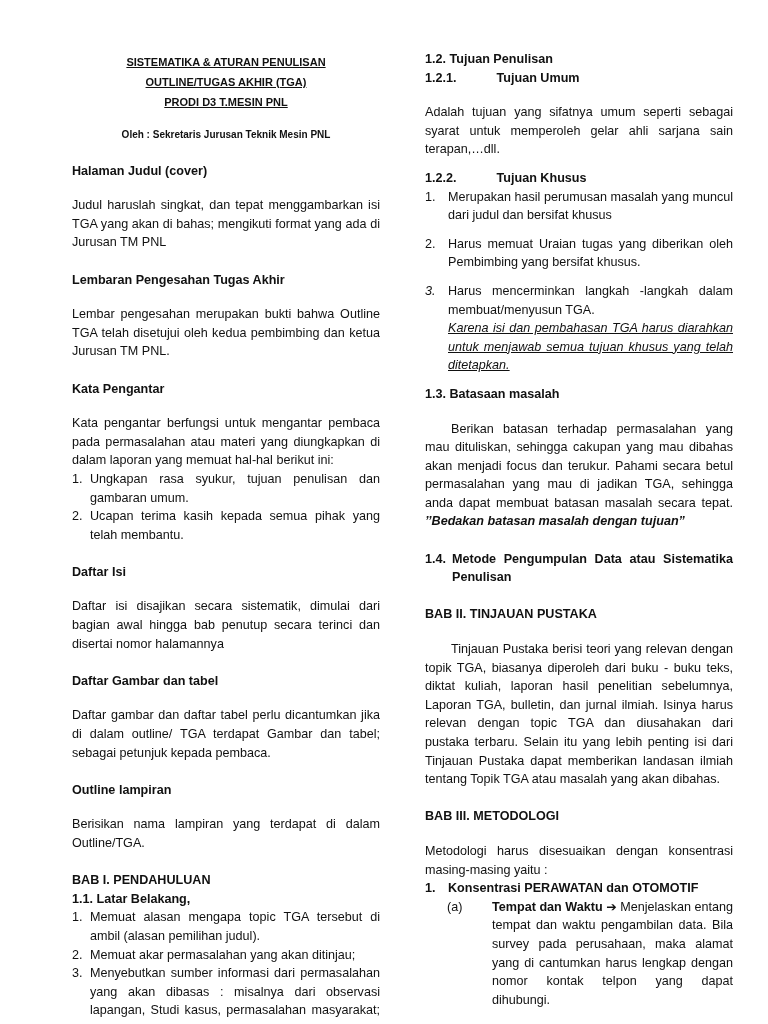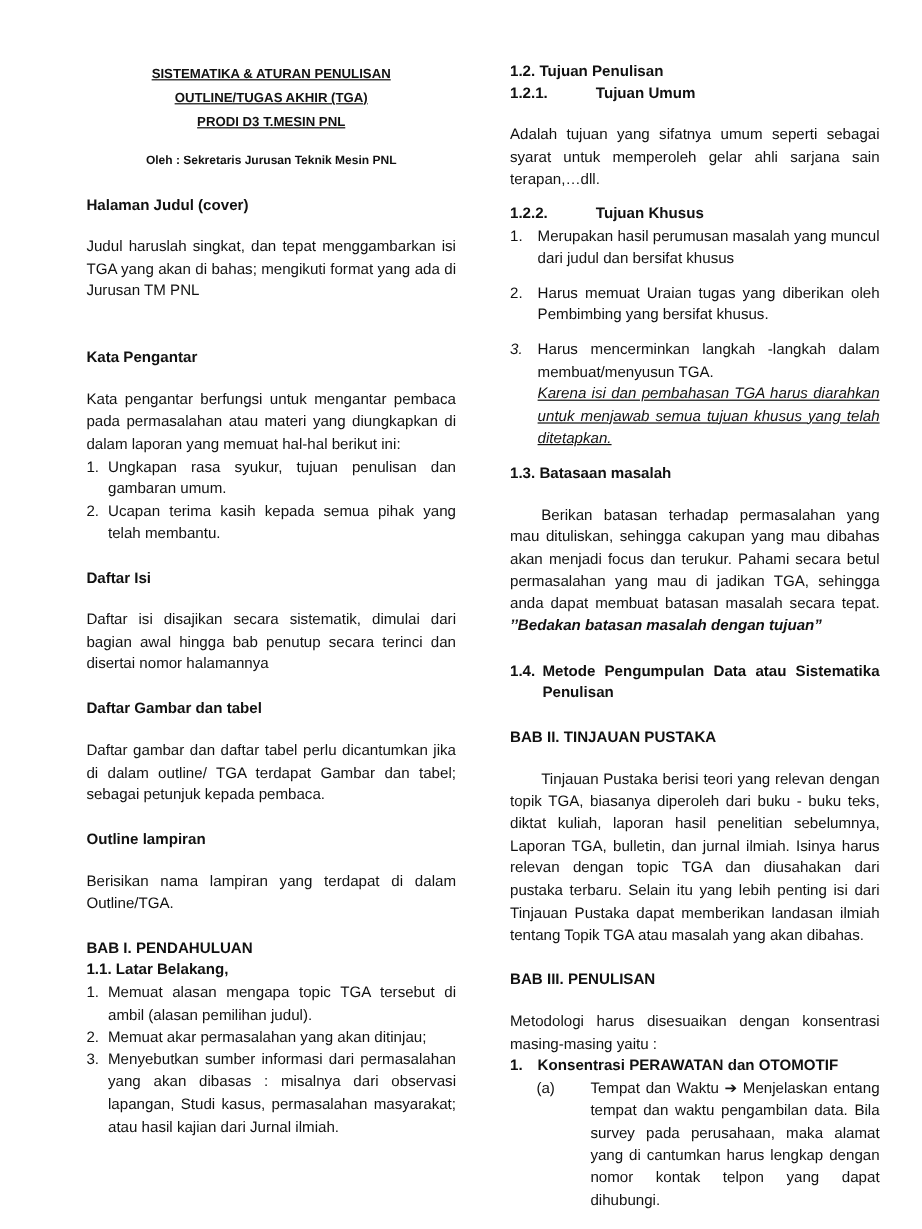--- a/index.html
+++ b/index.html
@@ -30,21 +30,21 @@
     .col-right ol.num li { padding-left: 23px; }
     .col-right ol.spaced li { margin-bottom: 10px; }
 
     .u-italic { font-style: italic; text-decoration: underline; display: block; text-align: justify; }
     .italic-n { font-style: italic; }
     .indent { text-indent: 26px; }
     .bold-italic { font-weight: bold; font-style: italic; }
 
     .sub-item { position: relative; padding-left: 45px; margin-left: 22px; text-align: justify; }
     .sub-item .n { position: absolute; left: 0; top: 0; }
-    .sub-item .b { font-weight: normal; }
+    .sub-item .b { font-weight: bold; }
     .num-bold { position: relative; padding-left: 23px; font-weight: bold; }
     .num-bold .n { position: absolute; left: 0; }
     .h-hang { position: relative; padding-left: 27px; font-weight: bold; text-align: justify; }
     .h-hang .n { position: absolute; left: 0; }
     .tab { display: inline-block; width: 40px; }
   </style>
 </head>
 <body>
 
 <div class="col col-left">
@@ -54,20 +54,24 @@
     <div class="t">PRODI D3 T.MESIN  PNL</div>
   </div>
   <div class="author">Oleh : Sekretaris Jurusan Teknik Mesin PNL</div>
 
   <div>
     <div class="h">Halaman Judul (cover)</div>
     <p class="j">Judul  haruslah singkat, dan tepat menggambarkan isi TGA yang akan di bahas;  mengikuti format  yang ada di Jurusan TM PNL</p>
   </div>
   <div class="gap"></div>
 
+  <div>
+    <div class="h">Lembaran Pengesahan Tugas Akhir</div>
+    <p class="j">Lembar pengesahan merupakan bukti bahwa Outline TGA telah disetujui oleh kedua  pembimbing dan ketua Jurusan TM PNL.</p>
+  </div>
   <div class="gap"></div>
 
   <div>
     <div class="h">Kata Pengantar</div>
     <p class="j">Kata pengantar berfungsi untuk mengantar pembaca pada permasalahan atau materi yang diungkapkan di dalam laporan yang  memuat hal-hal berikut ini:</p>
     <ol class="num">
       <li><span class="n">1.</span><span>Ungkapan rasa syukur, tujuan penulisan dan gambaran umum.</span></li>
       <li><span class="n">2.</span><span>Ucapan terima kasih kepada semua pihak yang telah membantu.</span></li>
     </ol>
   </div>
@@ -127,21 +131,21 @@
   </div>
   <div class="gap"></div>
 
   <div>
     <div class="h">BAB II. TINJAUAN PUSTAKA</div>
     <p class="j indent">Tinjauan Pustaka berisi teori yang relevan dengan topik TGA, biasanya diperoleh dari buku - buku teks, diktat kuliah, laporan hasil penelitian sebelumnya, Laporan TGA, bulletin, dan jurnal ilmiah.  Isinya harus relevan dengan topic TGA dan diusahakan dari pustaka terbaru. Selain itu yang lebih penting isi dari Tinjauan Pustaka dapat memberikan landasan ilmiah tentang Topik TGA atau masalah yang akan dibahas.</p>
   </div>
   <div class="gap"></div>
 
   <div>
-    <div class="h">BAB III. PENULISAN</div>
+    <div class="h">BAB III. METODOLOGI</div>
     <p class="j">Metodologi harus disesuaikan dengan konsentrasi masing-masing yaitu :</p>
     <div class="num-bold">
       <span class="n">1.</span><span>Konsentrasi PERAWATAN dan OTOMOTIF</span>
     </div>
     <div class="sub-item">
       <span class="n">(a)</span><span class="b">Tempat dan Waktu</span> <span class="b">➔</span><span> Menjelaskan entang tempat dan waktu pengambilan data. Bila survey pada perusahaan, maka alamat yang di cantumkan harus lengkap dengan nomor kontak telpon yang dapat dihubungi.</span>
     </div>
   </div>
 </div>
 

